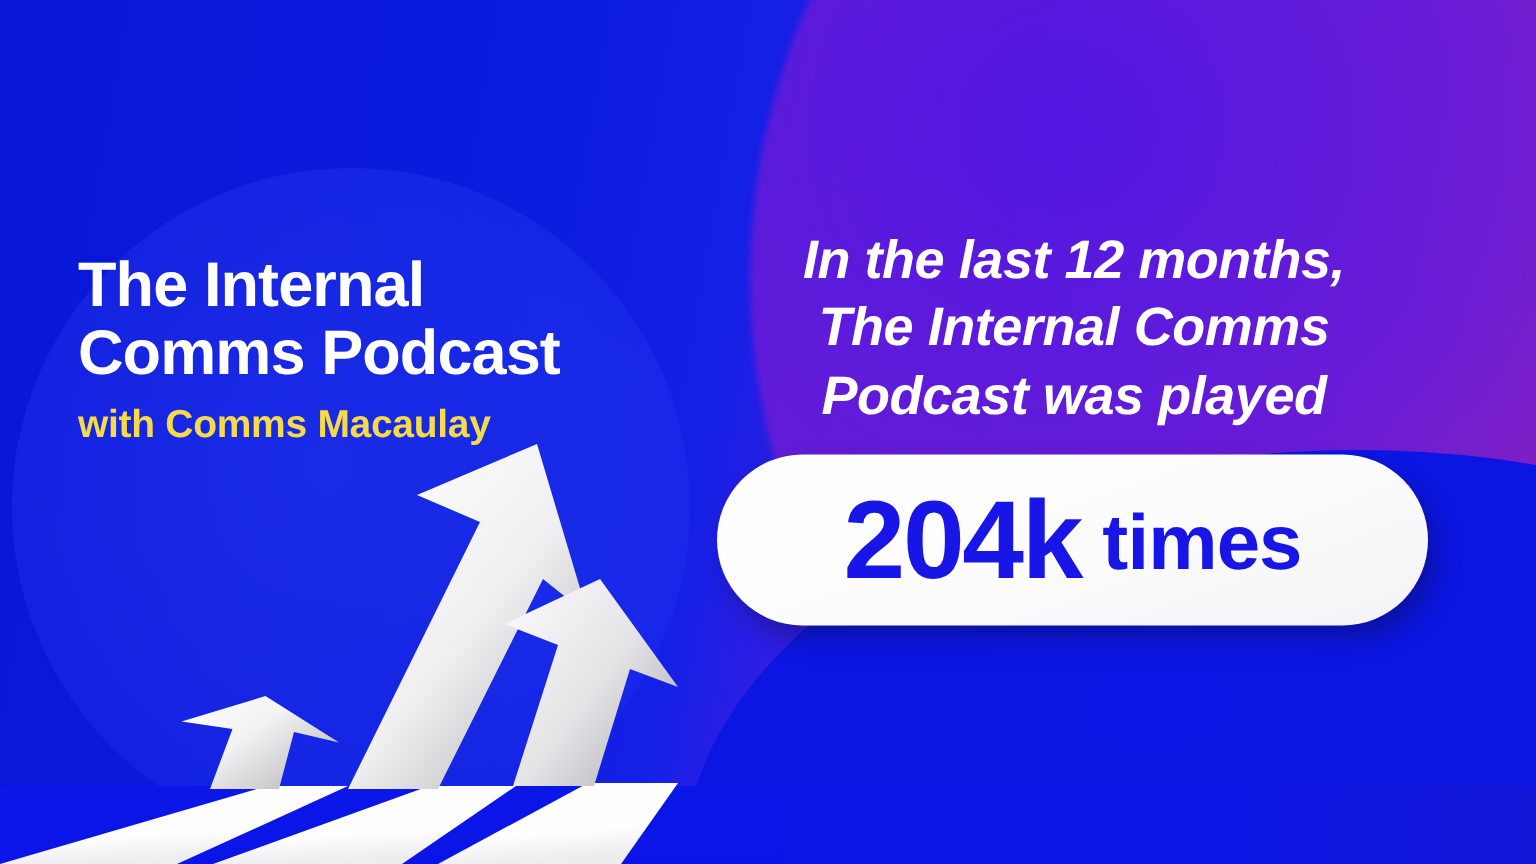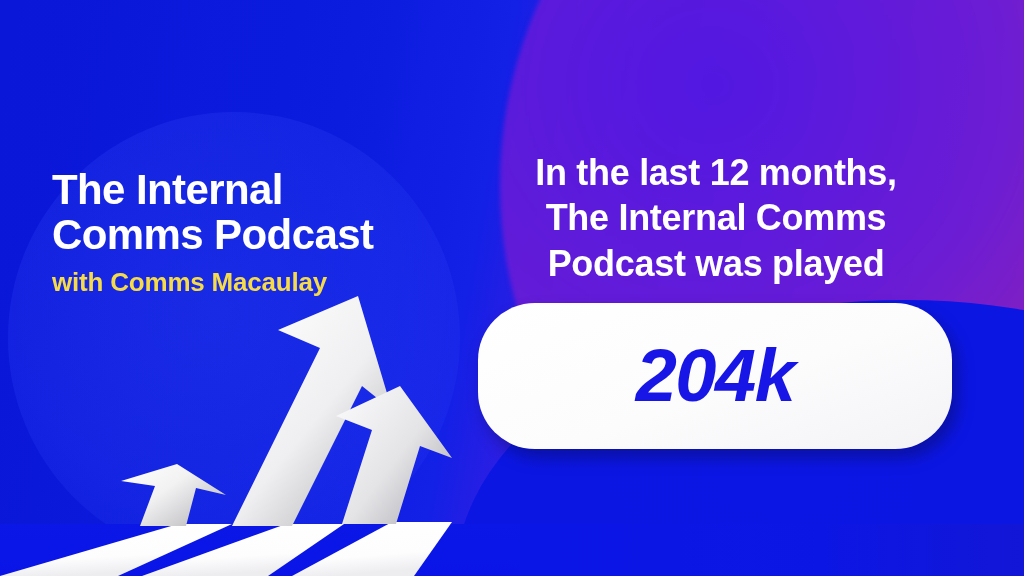--- a/index.html
+++ b/index.html
@@ -132,34 +132,34 @@
     left: 466px;
     top: 150px;
     width: 500px;
     text-align: center;
     color: #FFFFFF;
     font-size: 36px;
     font-weight: bold;
     line-height: 1.26;
     letter-spacing: -0.3px;
     white-space: pre-line;
+    font-style: italic;
   }
   .stat-pill {
     position: absolute;
     left: 478px;
     top: 303px;
     width: 474px;
-    height: 146px;
+    height: 114px;
     border-radius: 57px;
     background: linear-gradient(160deg, #FFFFFF 0%, #FCFCFD 55%, #F3F3F6 100%);
     box-shadow: 6px 9px 16px rgba(10,10,60,0.38);
     display: flex;
     align-items: center;
     justify-content: center;
-    font-style: italic;
   }
   .stat-number {
     color: #1716E6;
     font-size: 74px;
     font-weight: bold;
     letter-spacing: -1.5px;
     line-height: 1;
   }
   .stat-unit {
     color: #1716E6;
@@ -260,15 +260,16 @@
 Comms Podcast</h1>
     <p class="brand-sub">with Comms Macaulay</p>
   </div>
 
   <div class="headline">In the last 12 months,
 The Internal Comms
 Podcast was played</div>
 
   <div class="stat-pill">
     <span class="stat-number">204k</span>
+    <span class="stat-unit">times</span>
   </div>
 
 </div>
 
 </body></html>

